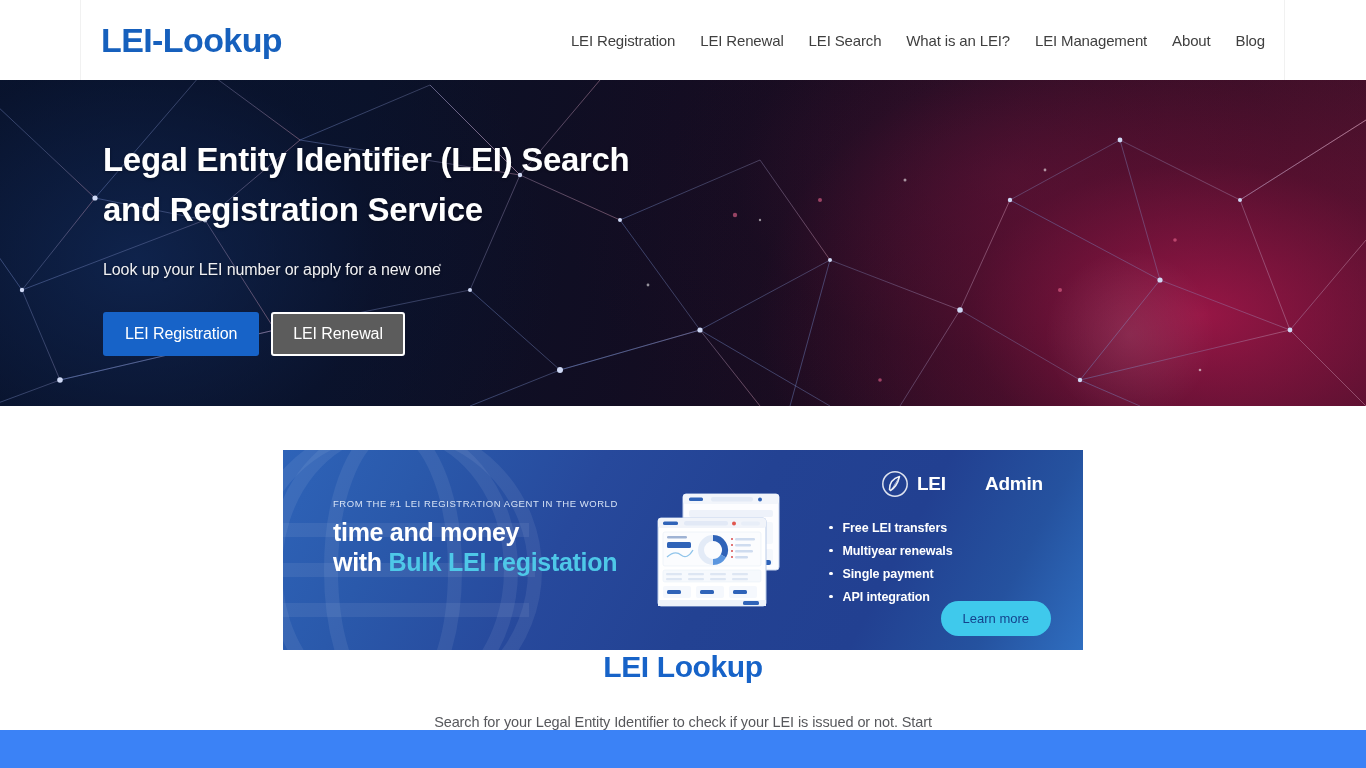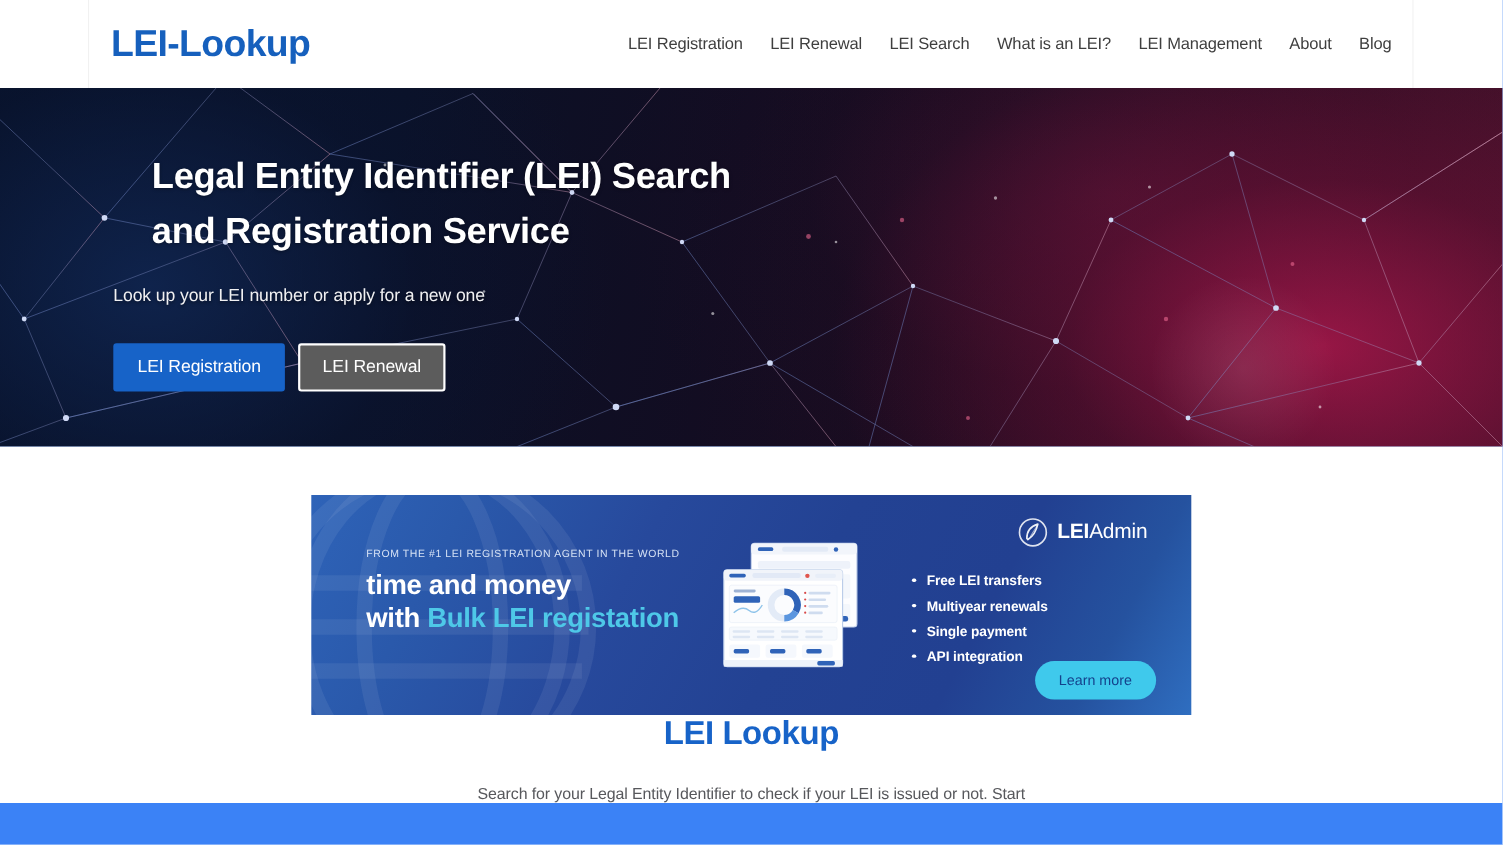--- a/index.html
+++ b/index.html
@@ -67,21 +67,20 @@
     left: 103px; top: 55px;
     z-index: 3;
   }
   .hero-title {
     font-size: 33px;
     line-height: 50px;
     font-weight: 600;
     color: #ffffff;
     letter-spacing: -0.3px;
     text-shadow: 0 1px 3px rgba(0,0,0,0.35);
-    margin-left: 35px;
   }
   .hero-sub {
     margin-top: 26px;
     font-size: 16px;
     color: #f0f0f2;
     letter-spacing: -0.1px;
     text-shadow: 0 1px 3px rgba(0,0,0,0.4);
   }
   .hero-btns { margin-top: 33px; display: flex; gap: 12px; }
   .btn {
@@ -147,21 +146,21 @@
   .banner-shots { position: absolute; left: 372px; top: 42px; width: 130px; height: 120px; z-index: 3; }
   .banner-right { position: absolute; left: 520px; top: 12px; width: 272px; height: 180px; z-index: 3; }
   .leiadmin {
     display: flex; align-items: center; gap: 8px;
     justify-content: flex-end;
     padding-right: 32px;
     margin-top: 8px;
   }
   .leiadmin-name { font-size: 19px; letter-spacing: -0.2px; color:#fff; }
   .leiadmin-name b { font-weight: 700; }
-  .leiadmin-name span { font-weight: 400; }
+  .leiadmin-name span { font-weight: 700; padding-left: 39px; }
   .bullets { margin-top: 18px; padding-left: 26px; }
   .bullet {
     display: flex; align-items: center; gap: 10px;
     font-size: 12.5px; font-weight: 700;
     color: #ffffff;
     height: 23px;
     letter-spacing: -0.1px;
   }
   .bullet .dot { width: 3.5px; height: 3.5px; border-radius: 50%; background: #ffffff; flex: none; }
   .learn-more {

